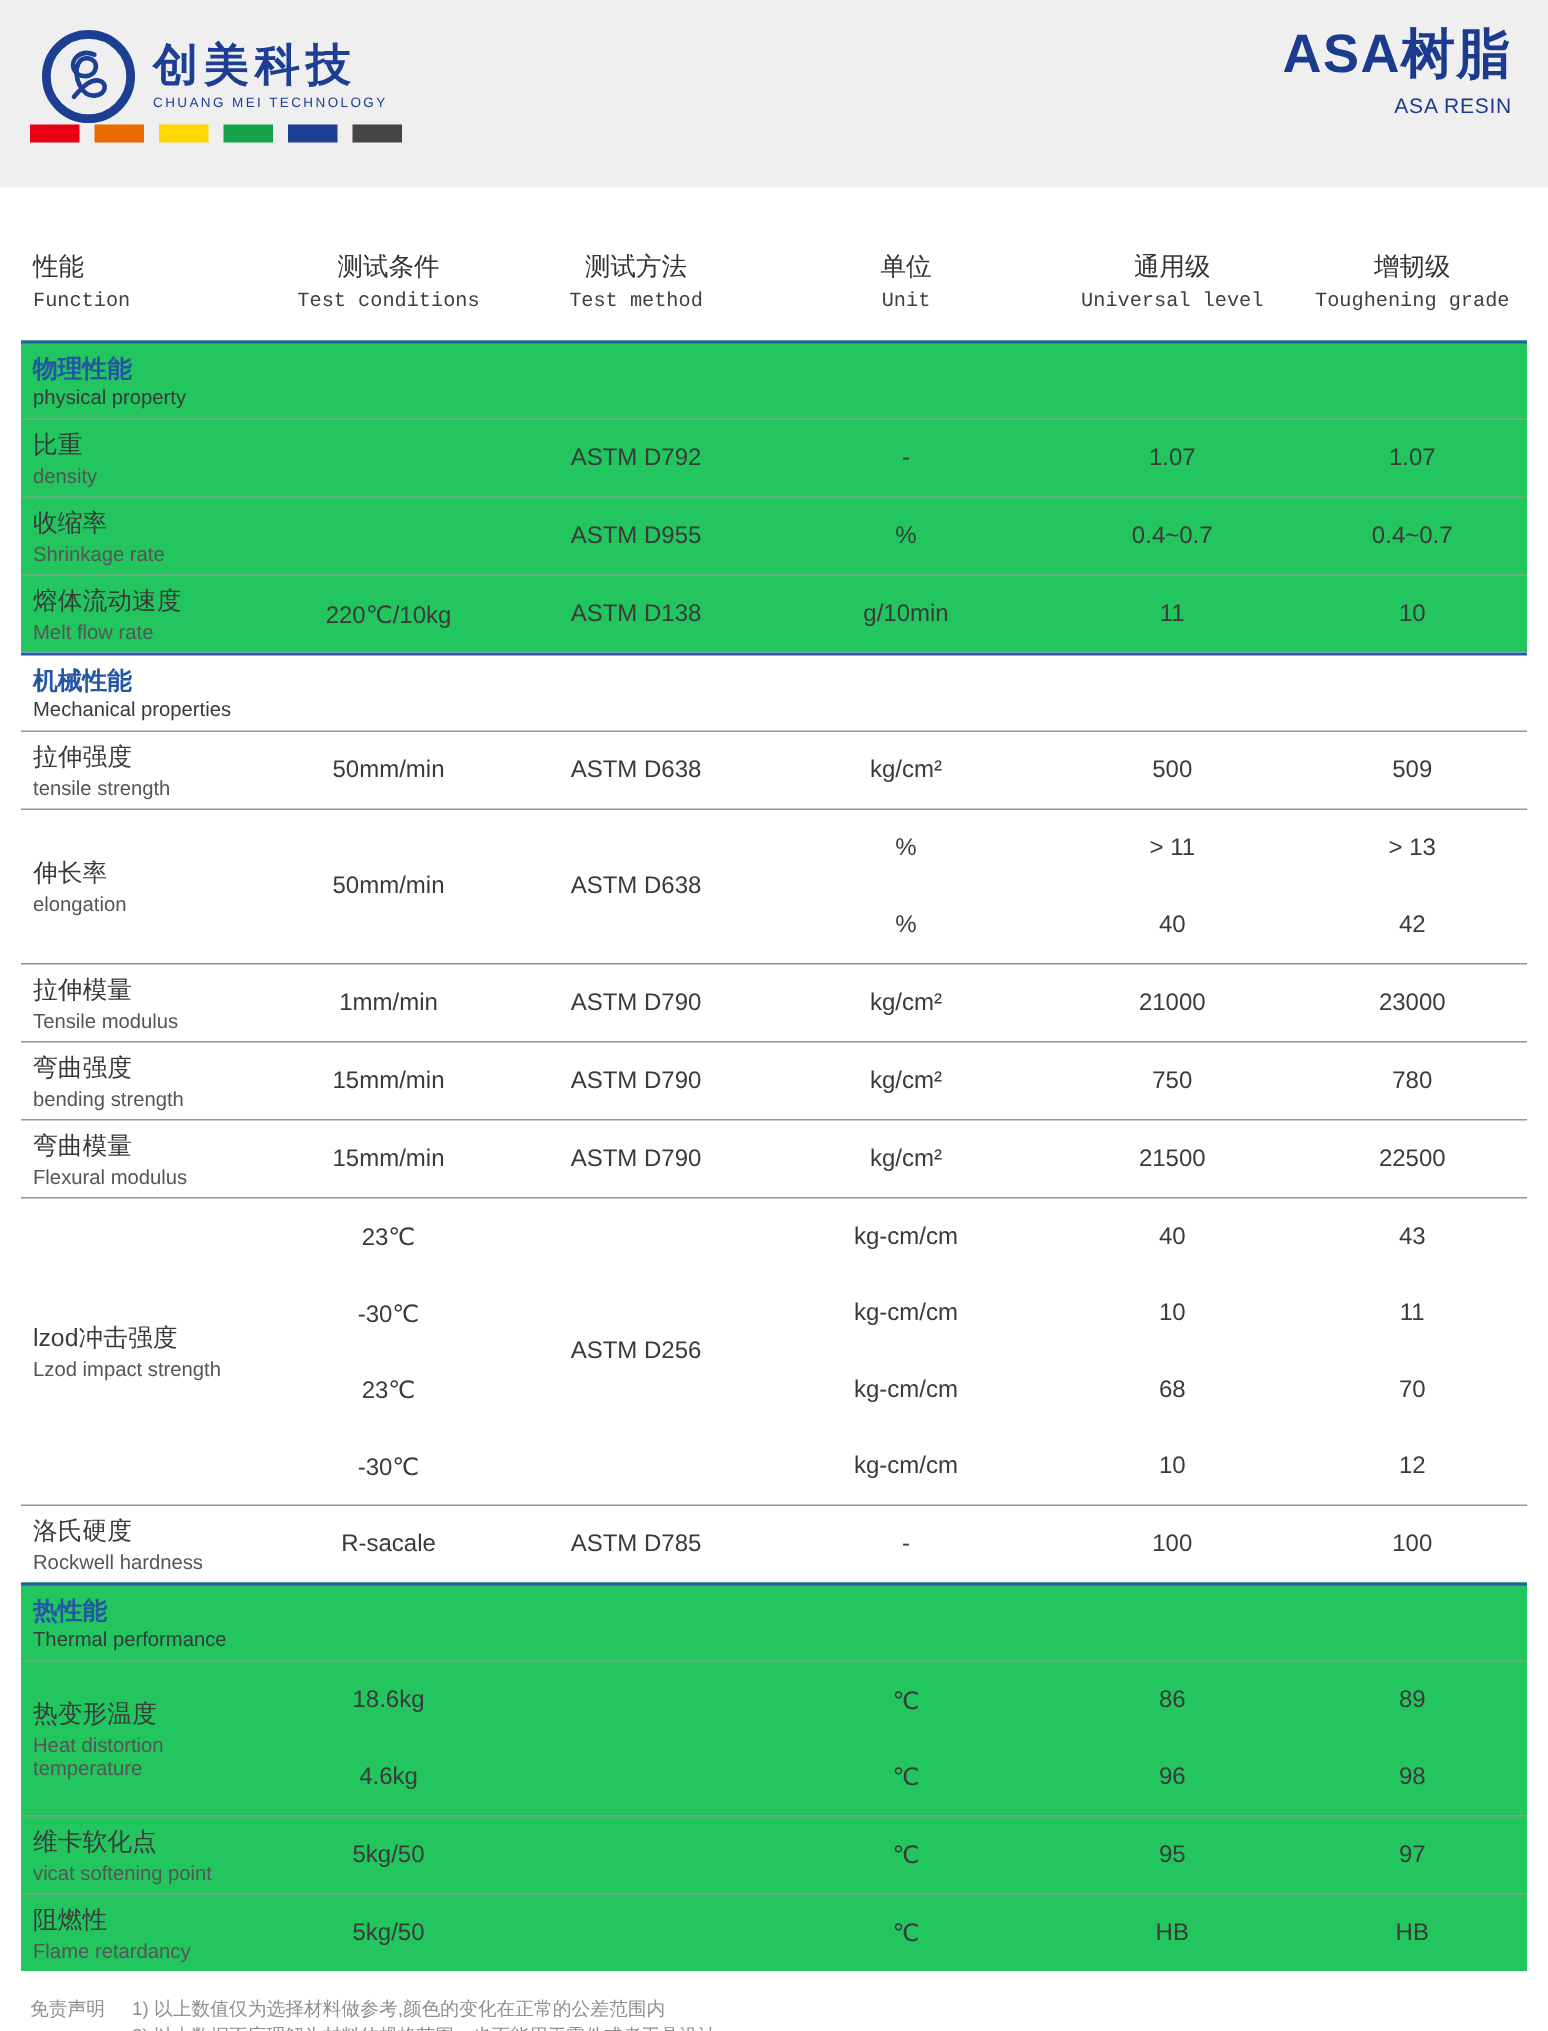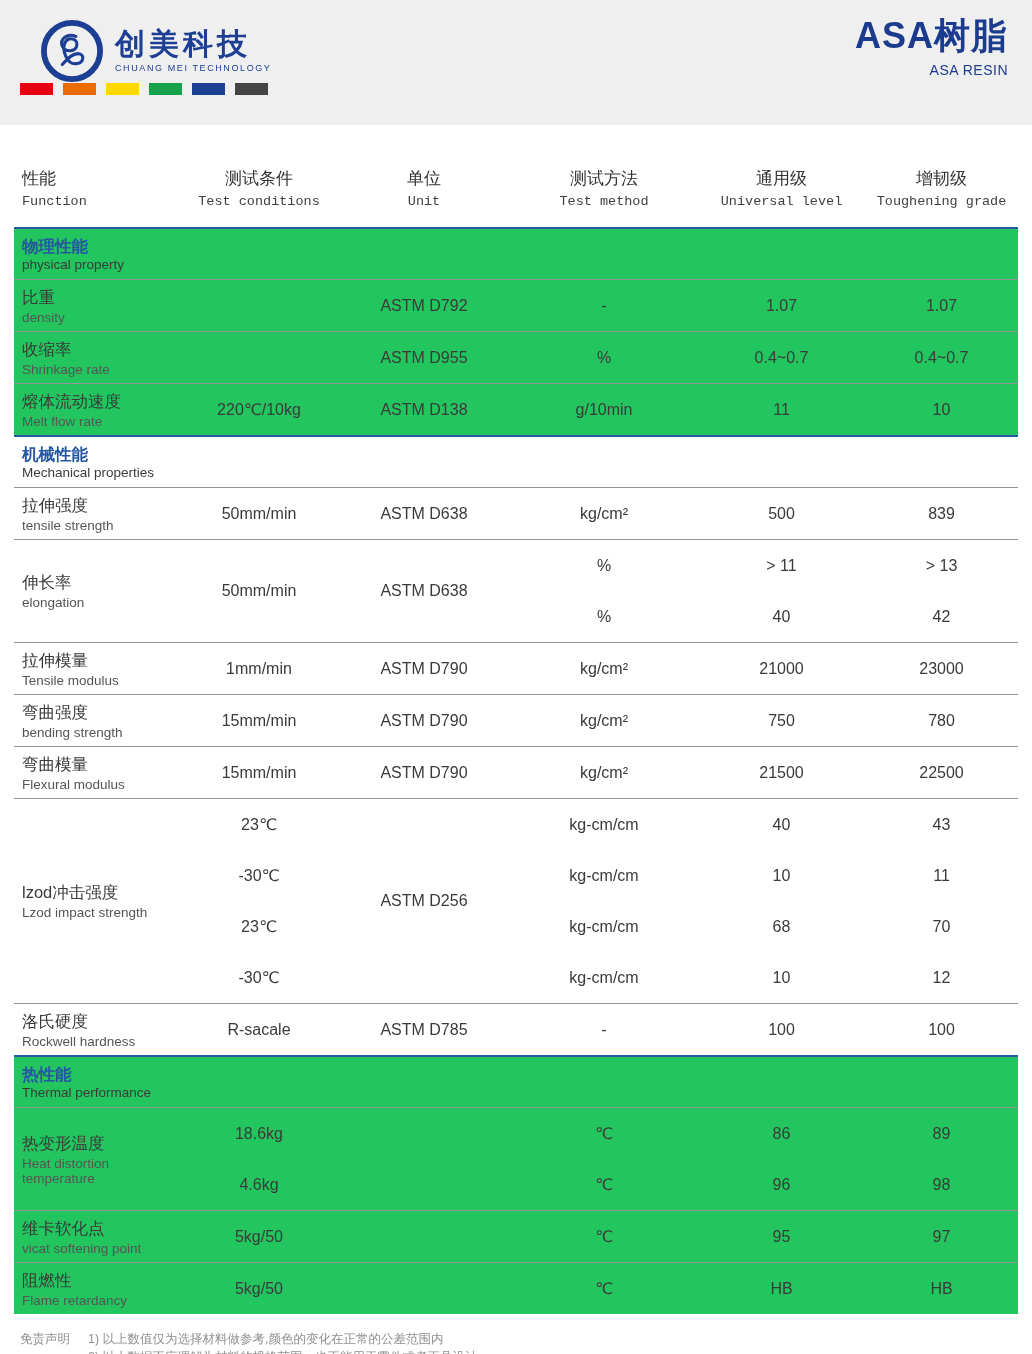--- a/index.html
+++ b/index.html
@@ -9,21 +9,21 @@
     font-family:"Liberation Sans","DejaVu Sans",sans-serif;
     color:#3a3a3a;
     position:relative;
     -webkit-font-smoothing:antialiased;
   }
   
   .banner{
     height:125px;background:#efefef;
     position:relative;
   }
-  .logo-wrap{position:absolute;left:41px;top:20px;display:flex;align-items:flex-start;justify-content:center;}
+  .logo-wrap{position:absolute;left:28px;top:20px;display:flex;align-items:flex-start;justify-content:center;}
   .logo-mark{width:62px;height:62px;display:block;}
   .logo-text{margin-left:12px;margin-top:8px;}
   .logo-zh{font-size:30px;font-weight:bold;color:#1c3f93;letter-spacing:4px;line-height:32px;}
   .logo-en{font-size:9px;color:#1c3f93;letter-spacing:1.6px;margin-top:3px;}
   .color-bars{position:absolute;left:20px;top:83px;display:flex;gap:10px;}
   .color-bar{width:33px;height:12px;}
   .title-wrap{position:absolute;right:24px;top:16px;text-align:right;}
   .title-zh{font-size:36px;font-weight:800;color:#1a3b8e;line-height:40px;letter-spacing:1px;}
   .title-en{font-size:14px;color:#1a3b8e;margin-top:6px;letter-spacing:0.5px;}
 
@@ -92,26 +92,26 @@
 <div class="tbl-margin col-head grid6" id="col-head">
     <div class="cell">
       <div class="col-zh">性能</div>
       <div class="col-en">Function</div>
     </div>
     <div class="cell">
       <div class="col-zh">测试条件</div>
       <div class="col-en">Test conditions</div>
     </div>
     <div class="cell">
+      <div class="col-zh">测试方法</div>
+      <div class="col-en">Test method</div>
+    </div>
+    <div class="cell">
       <div class="col-zh">单位</div>
       <div class="col-en">Unit</div>
-    </div>
-    <div class="cell">
-      <div class="col-zh">测试方法</div>
-      <div class="col-en">Test method</div>
     </div>
     <div class="cell">
       <div class="col-zh">通用级</div>
       <div class="col-en">Universal level</div>
     </div>
     <div class="cell">
       <div class="col-zh">增韧级</div>
       <div class="col-en">Toughening grade</div>
     </div>
   </div>
@@ -198,21 +198,21 @@
         <div class="cell">
           <div class="val">ASTM D638</div>
         </div>
         <div class="cell">
           <div class="val">kg/cm²</div>
         </div>
         <div class="cell">
           <div class="val">500</div>
         </div>
         <div class="cell">
-          <div class="val">839</div>
+          <div class="val">509</div>
         </div>
       </div>
       <div class="row grid6" style="height: 102px;">
         <div class="cell fn">
           <div class="fn-zh">伸长率</div>
           <div class="fn-en">elongation</div>
         </div>
         <div class="cell">
           <div class="val">50mm/min</div>
         </div>

